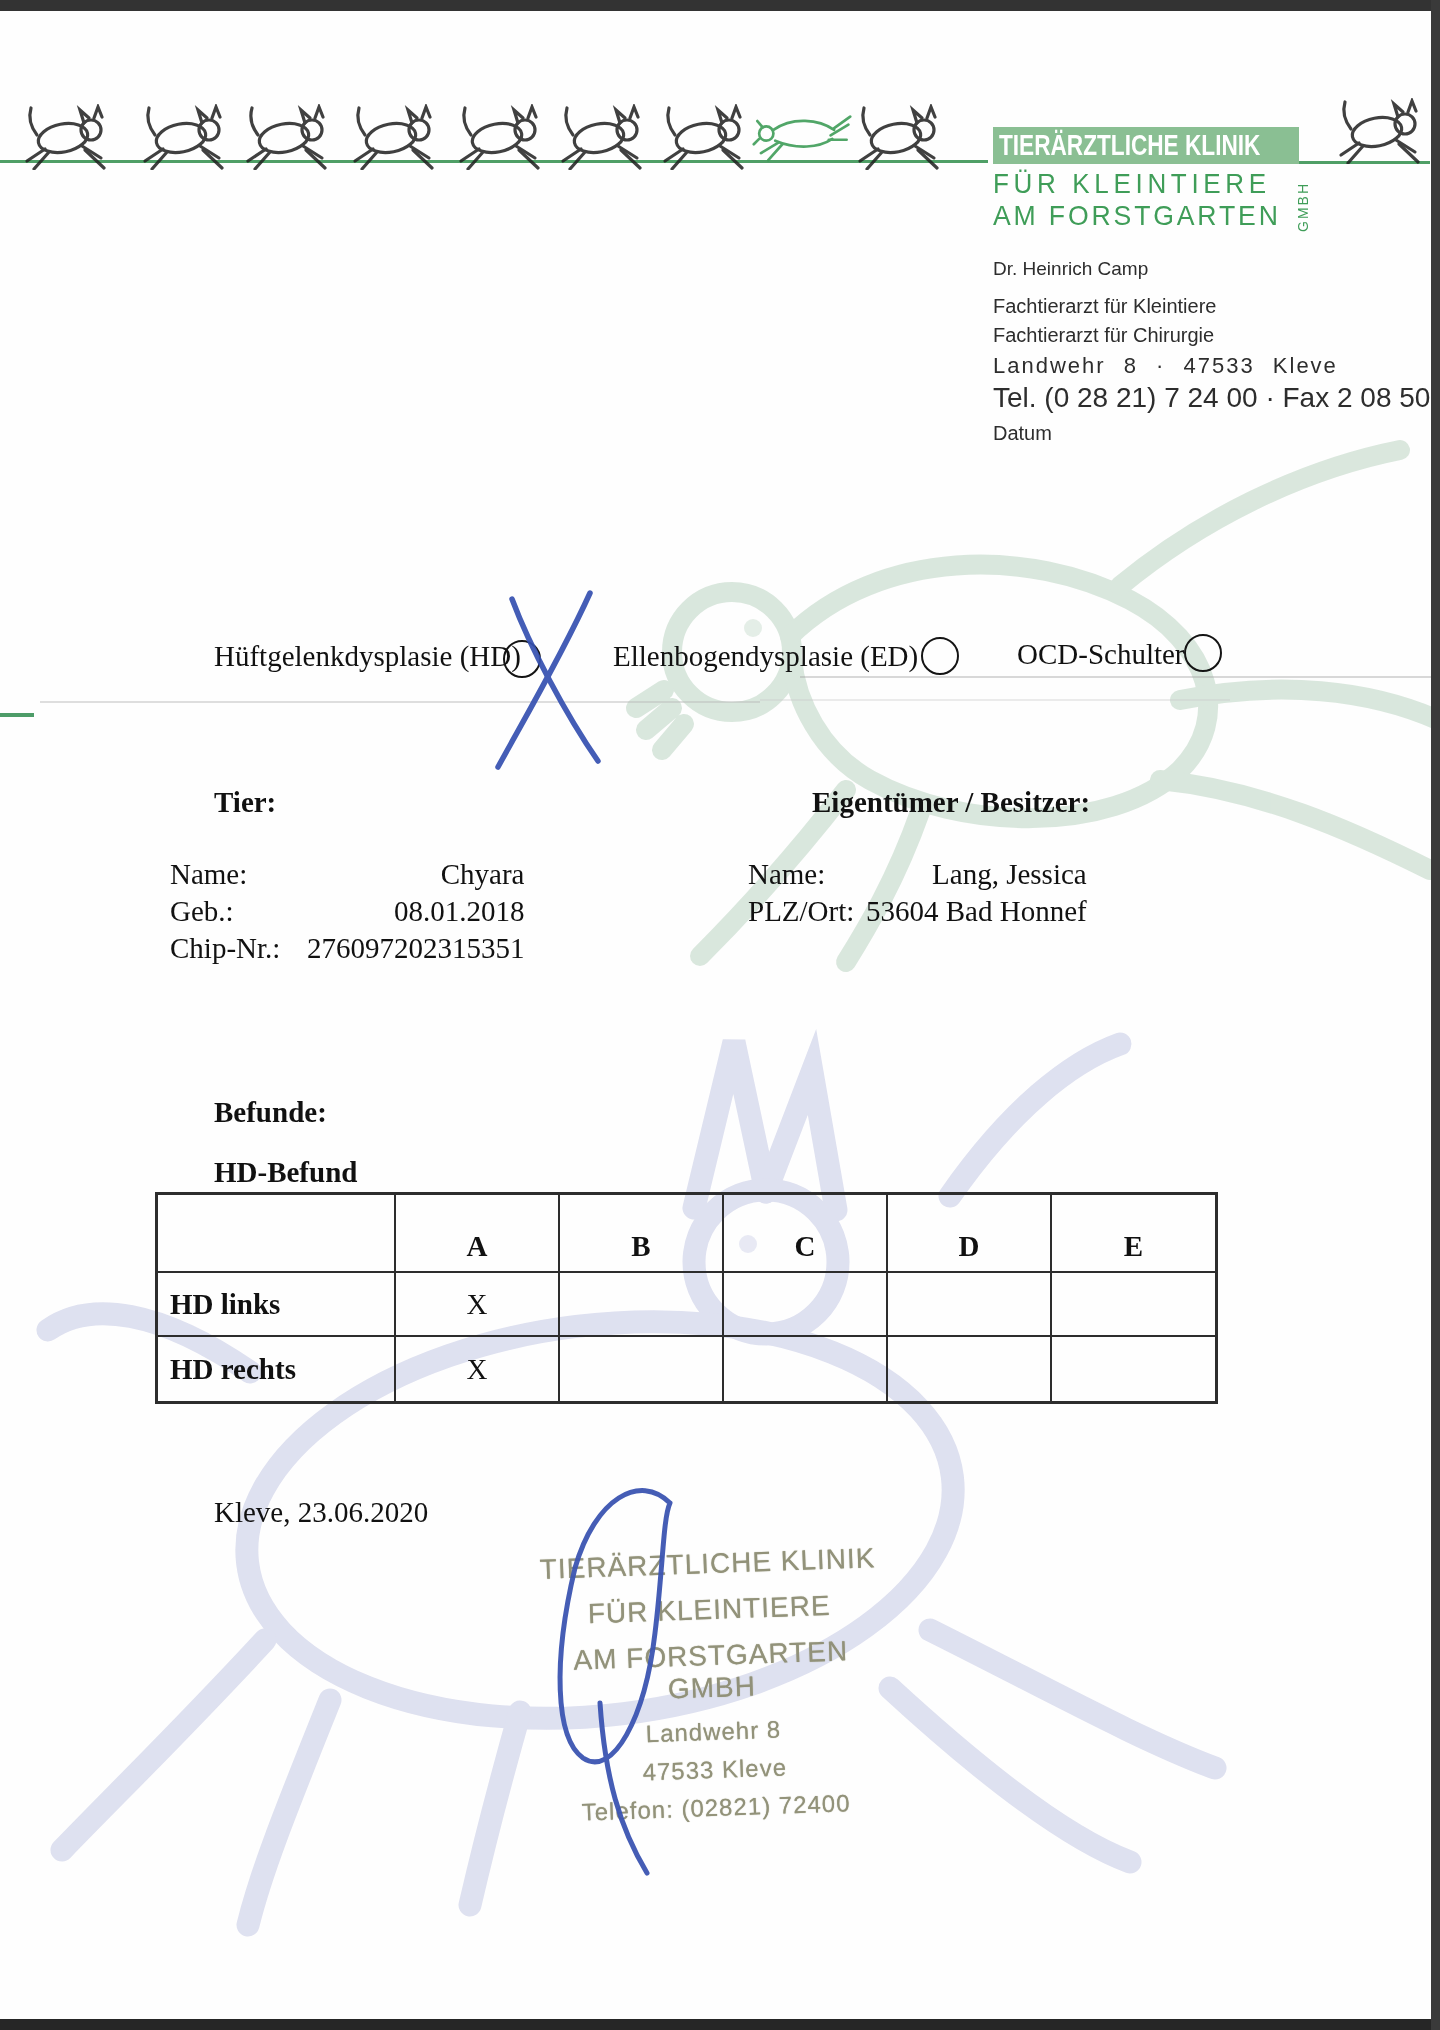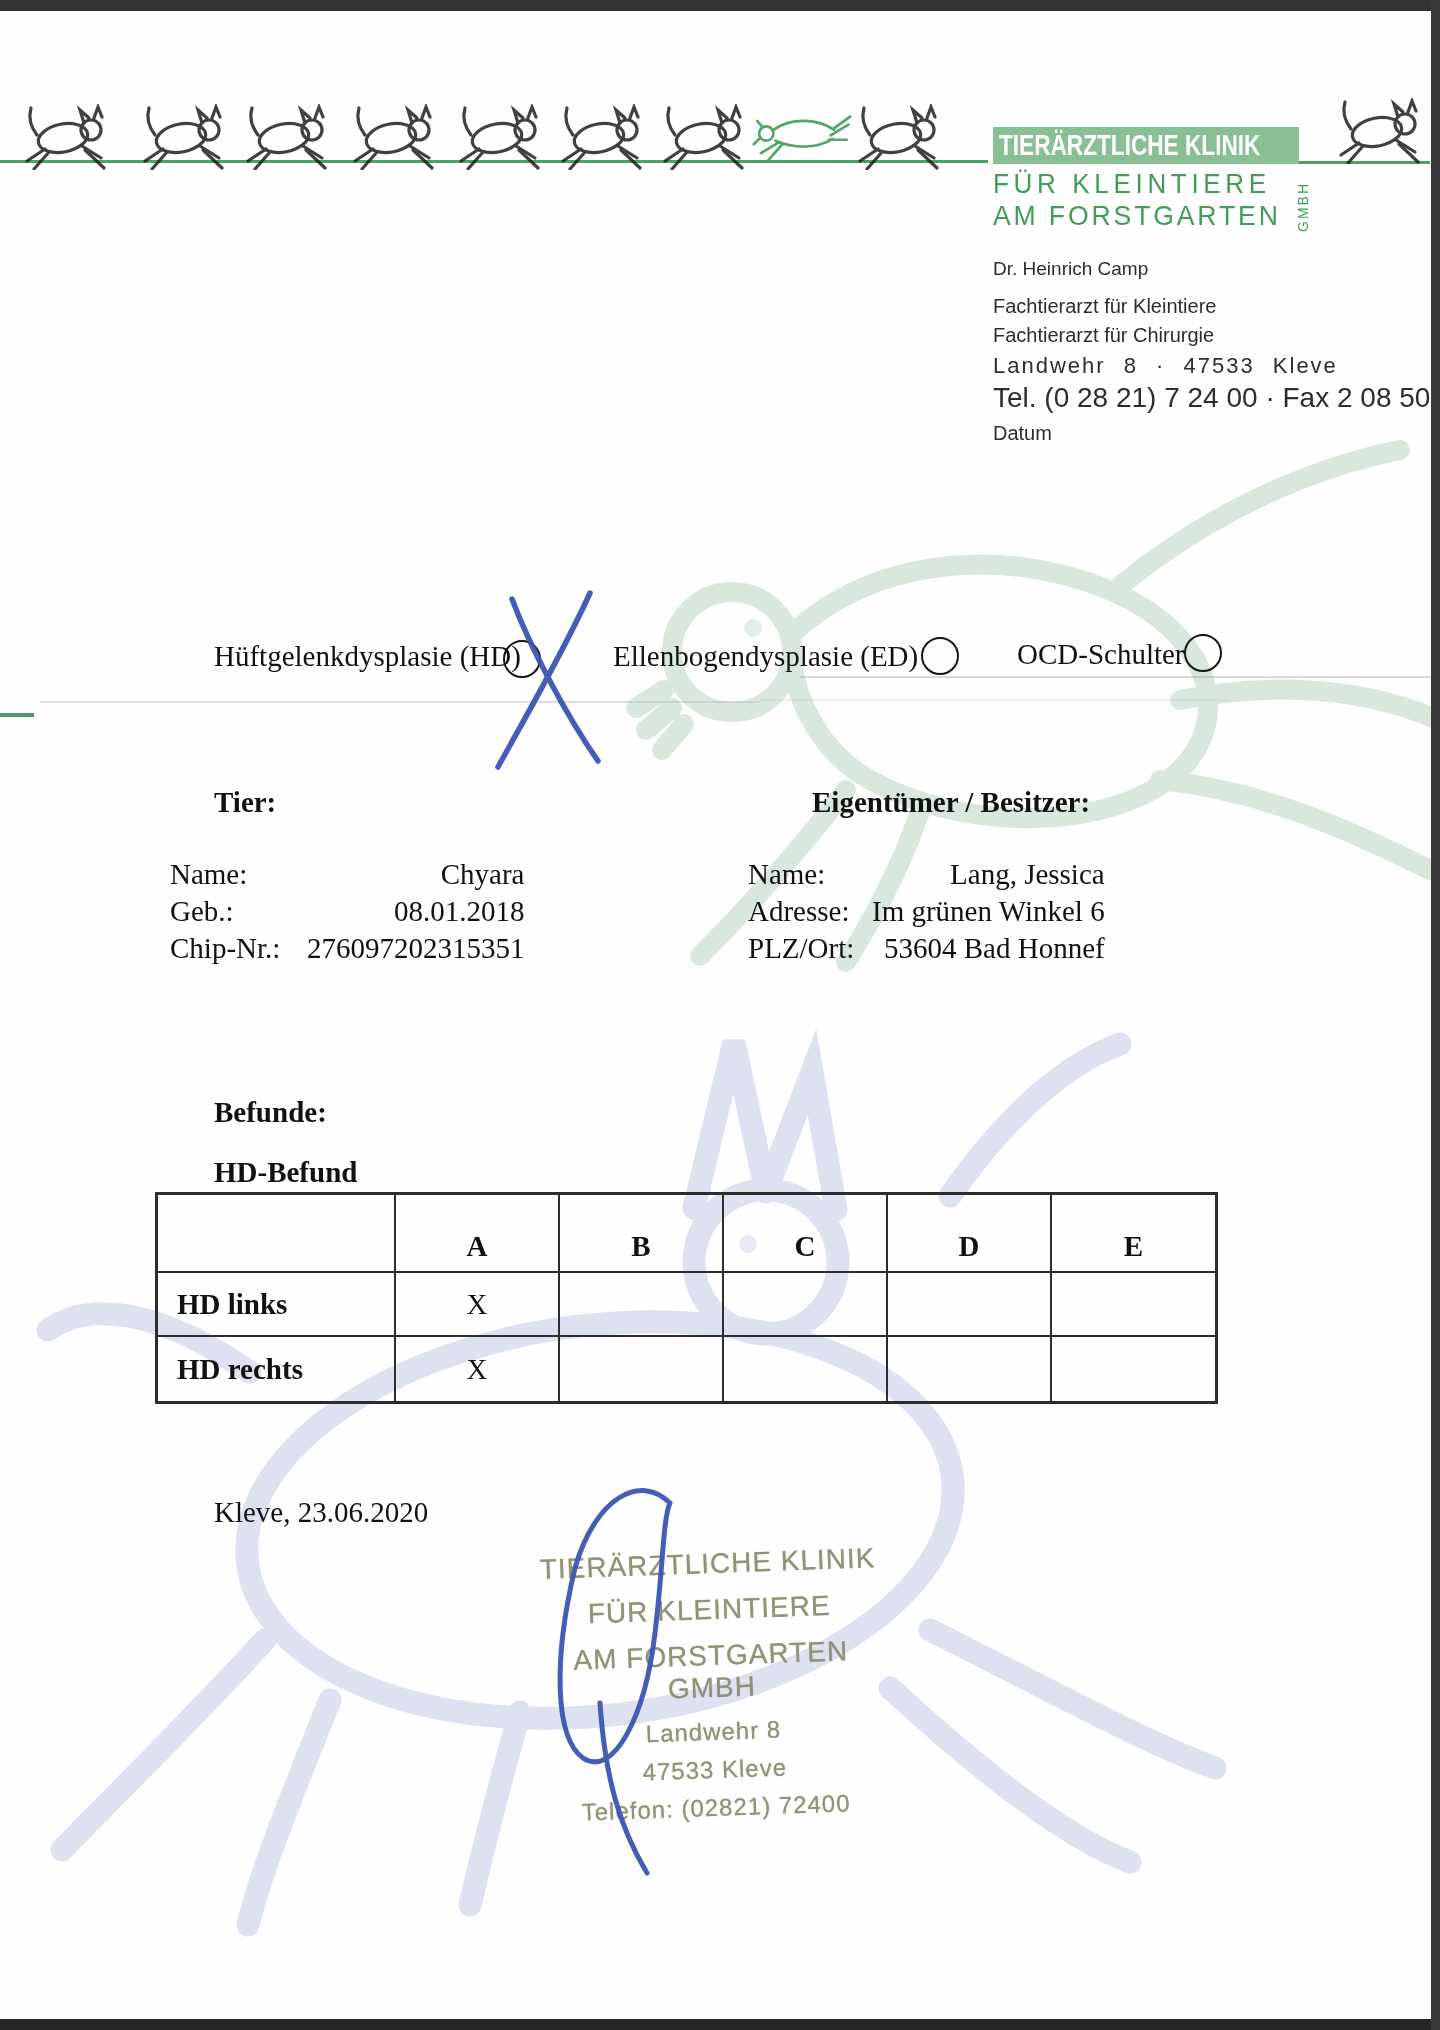--- a/index.html
+++ b/index.html
@@ -38,21 +38,21 @@
   .rows .kv{height:37px;font-size:29px;justify-content:space-between;}
   
   .hd-table{left:155px;top:1192px;display:grid;
             grid-template-columns:236px 164px 164px 164px 164px 165px;
             grid-template-rows:76px 64px 66px;border:3px solid #2d2d2d;z-index:3;background:transparent;}
   .tc{border-left:2.5px solid #2d2d2d;border-top:2.5px solid #2d2d2d;display:flex;
       font-size:29px;align-items:center;justify-content:center;}
   .tc.noL{border-left:none;}
   .tc.noT{border-top:none;}
   .tc.colhead{align-items:flex-end;justify-content:center;padding-bottom:8px;font-weight:700;}
-  .tc.rowlab{justify-content:flex-start;padding-left:19px;font-weight:700;}
+  .tc.rowlab{justify-content:flex-start;padding-left:12px;font-weight:700;}
   
   .stamp{left:540px;top:1548px;width:344px;text-align:center;color:#8d8d73;
          font-family:"Liberation Sans",sans-serif;letter-spacing:1px;transform:rotate(-2deg);
          opacity:.95;text-shadow:0 0 1px #9a9a80;z-index:4;}
   .stamp .s-lg{font-size:28px;margin-bottom:14px;}
   .stamp .s-sm{font-size:24px;margin-bottom:10px;}
   .streak{height:2px;z-index:1;}
   .green-dash{left:0;top:713px;width:34px;height:4px;background:#4d9c68;z-index:2;}
   svg{display:block;}
 </style>
@@ -224,24 +224,20 @@
     </div>
   </div>
 
   <div class="abs ser t29 bold" style="left:768px;top:786px">Eigentümer / Besitzer:</div>
   <div class="abs rows" style="left:748px;top:858px">
     <div class="kv">
       <span class="lab" style="width:110px">Name:</span>
       <span class="val">Lang, Jessica</span>
     </div>
     <div class="kv">
-      <span class="lab" style="width:124px">Adresse:</span>
-      <span class="val">Im grünen Winkel 6</span>
-    </div>
-    <div class="kv">
       <span class="lab" style="width:118px">PLZ/Ort:</span>
       <span class="val">53604 Bad Honnef</span>
     </div>
   </div>
 
   <div class="abs ser t29 bold" style="left:170px;top:1096px">Befunde:</div>
   <div class="abs ser t29 bold" style="left:170px;top:1156px">HD-Befund</div>
 
   <div class="abs hd-table">
     <div class="tc noL noT"></div>

